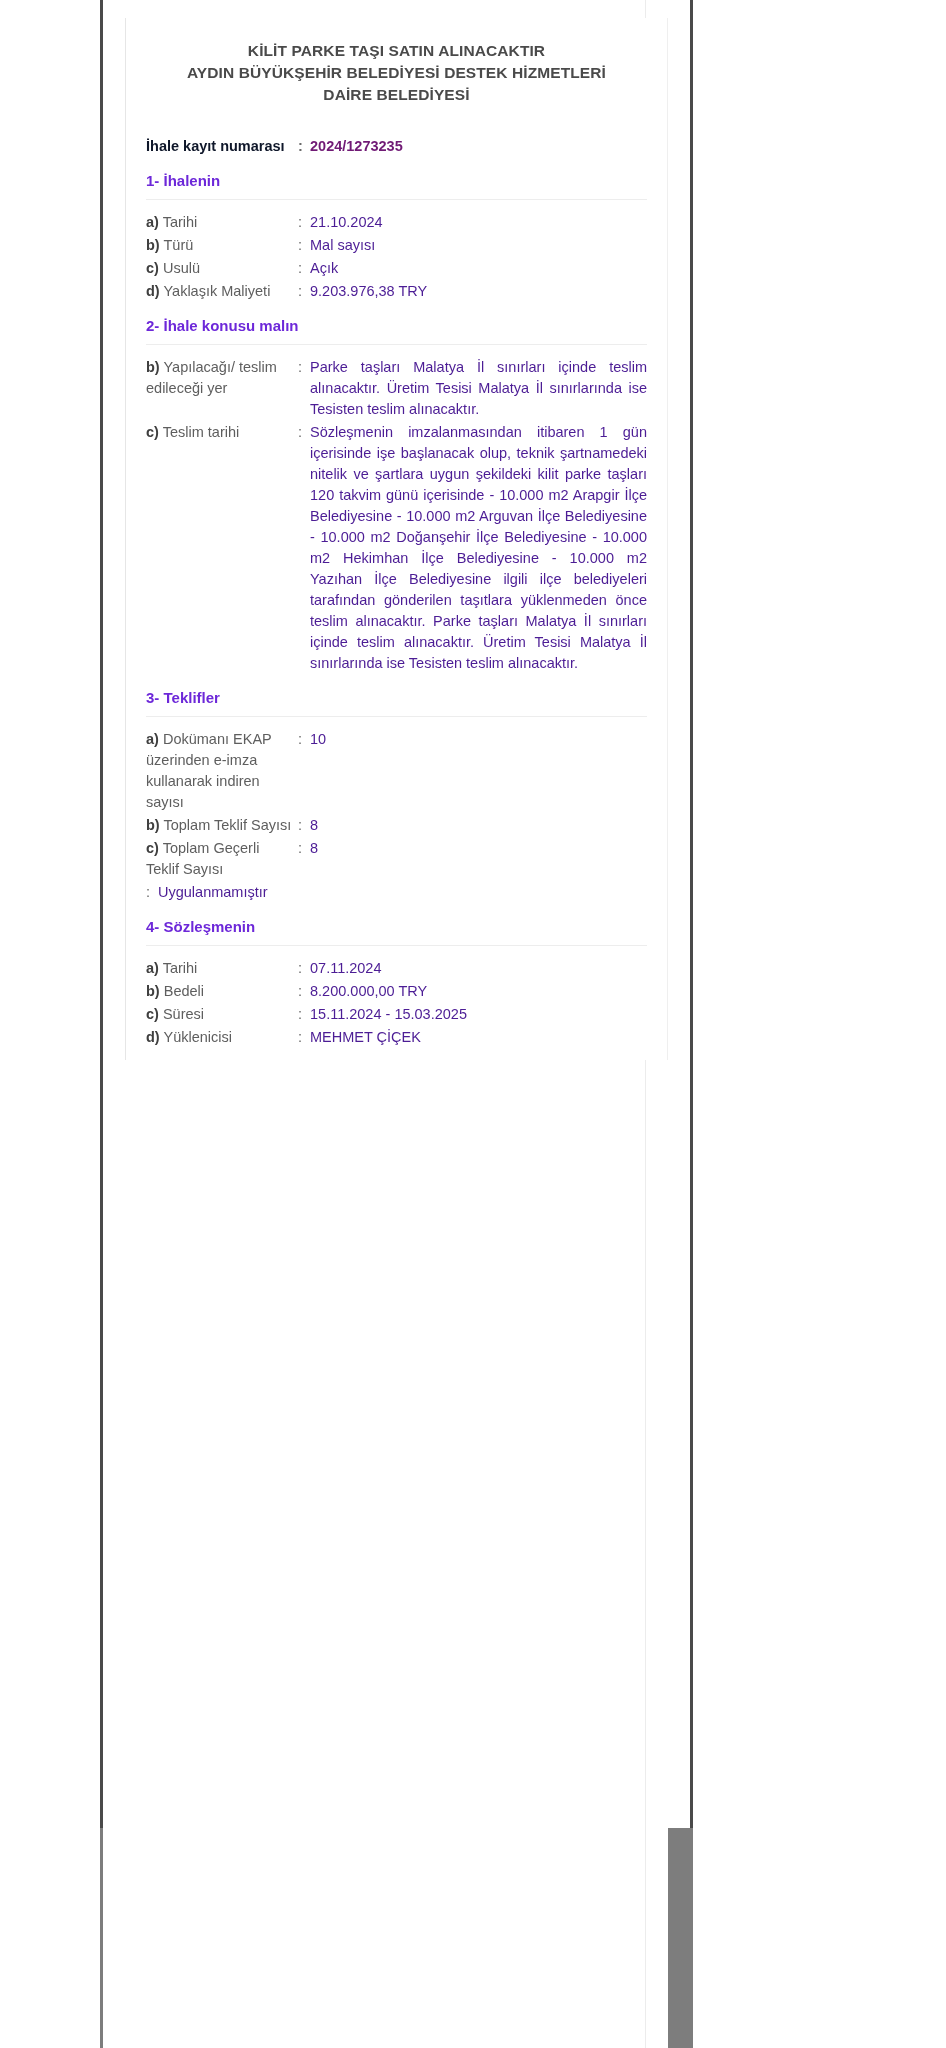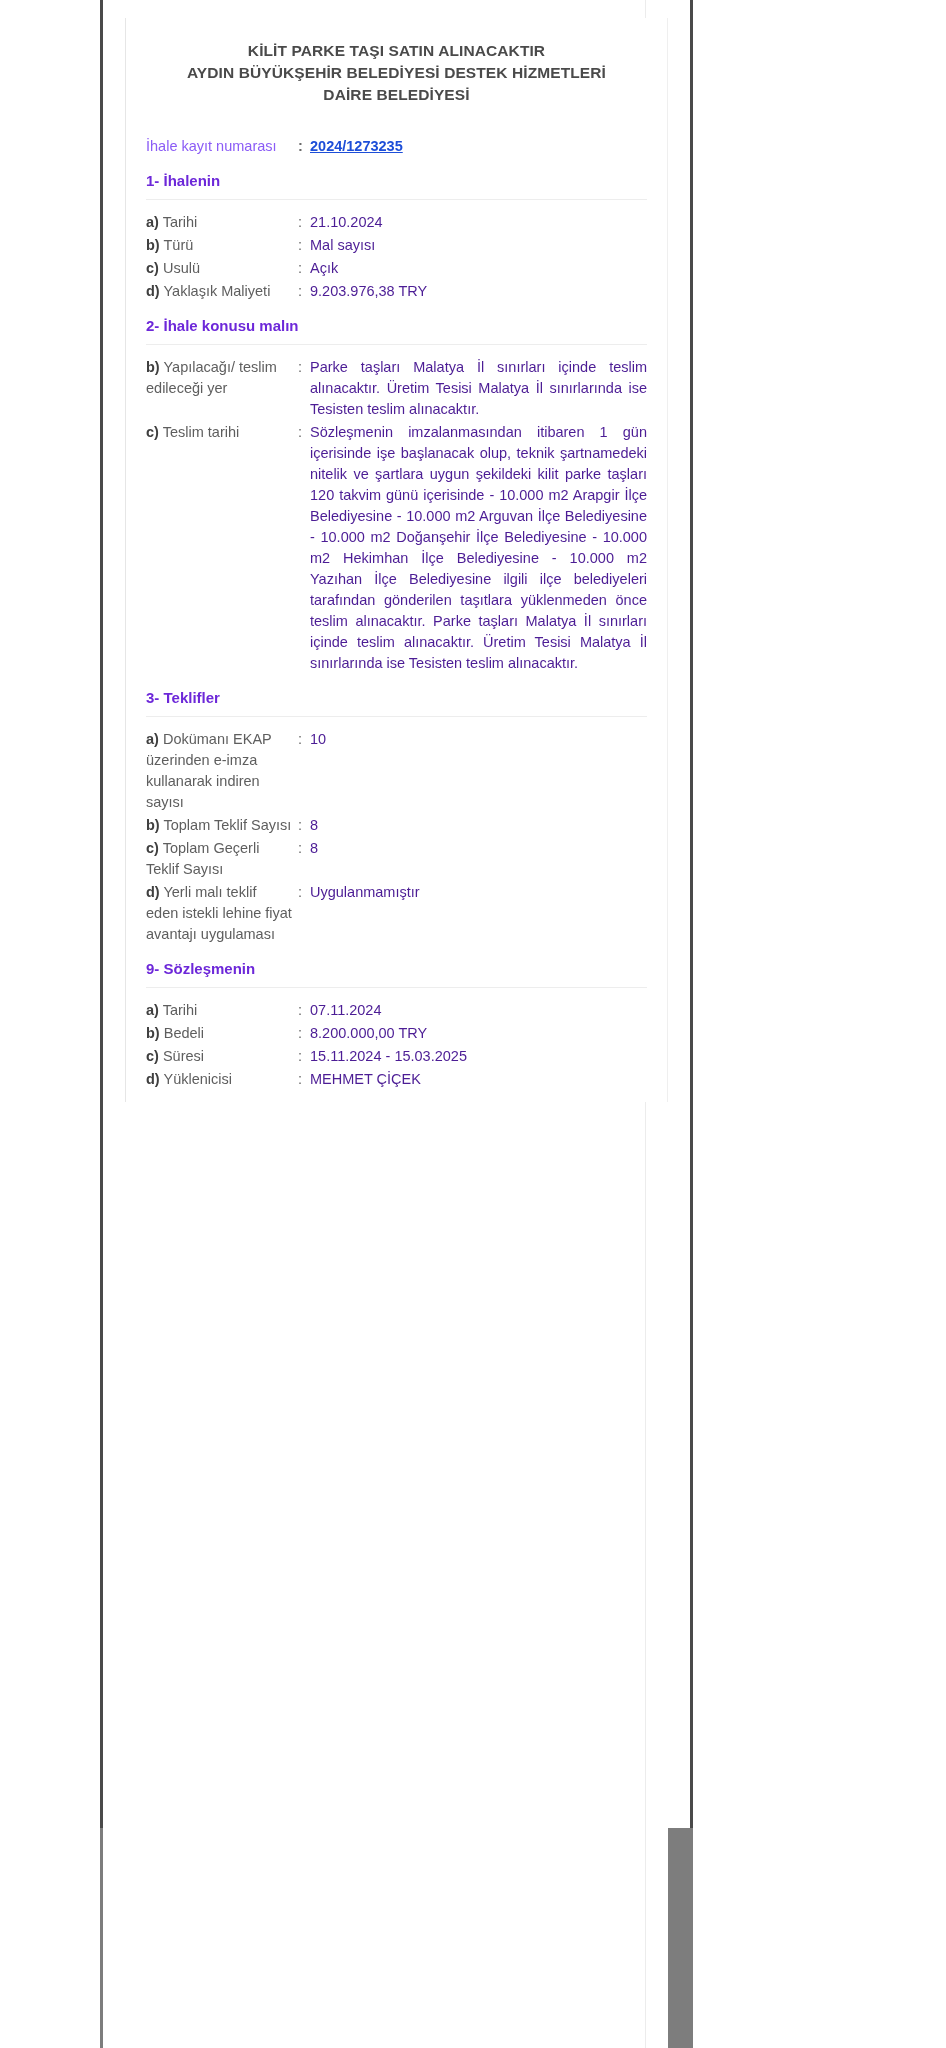--- a/index.html
+++ b/index.html
@@ -88,22 +88,22 @@
     text-justify:inter-word;
     position:relative;
     padding-left:12px;
   }
   .row .value::before{
     content:":";
     position:absolute;
     left:0;top:0;
     color:#6a6a6a;
   }
-  .row.bold .label{font-weight:normal;color:#8b5cf6;}
-  .row.bold .value{font-weight:bold;color:#1d4ed8;text-decoration:underline;}
+  .row.bold .label{font-weight:bold;color:#0f172a;}
+  .row.bold .value{font-weight:bold;color:#701a75;}
 
   
   .section-head{
     color:#6d28d9;
     font-weight:bold;
     font-size:15px;
     line-height:20px;
     margin:14px 0 0 0;
     padding-bottom:8px;
     border-bottom:1px solid #ededed;
@@ -174,26 +174,25 @@
         </div>
         <div class="row">
           <div class="label"><b>b)</b> <span>Toplam Teklif Sayısı</span></div>
           <div class="value">8</div>
         </div>
         <div class="row">
           <div class="label"><b>c)</b> <span>Toplam Geçerli Teklif Sayısı</span></div>
           <div class="value">8</div>
         </div>
         <div class="row">
-          <div class="label"><b>d)</b> <span>Yerli malı teklif eden istekli lehine fiyat avantajı uygulaması</span></div>
           <div class="value">Uygulanmamıştır</div>
         </div>
       </div>
 
-      <div class="section-head">9- Sözleşmenin</div>
+      <div class="section-head">4- Sözleşmenin</div>
       <div class="section-body">
         <div class="row">
           <div class="label"><b>a)</b> <span>Tarihi</span></div>
           <div class="value">07.11.2024</div>
         </div>
         <div class="row">
           <div class="label"><b>b)</b> <span>Bedeli</span></div>
           <div class="value">8.200.000,00 TRY</div>
         </div>
         <div class="row">

